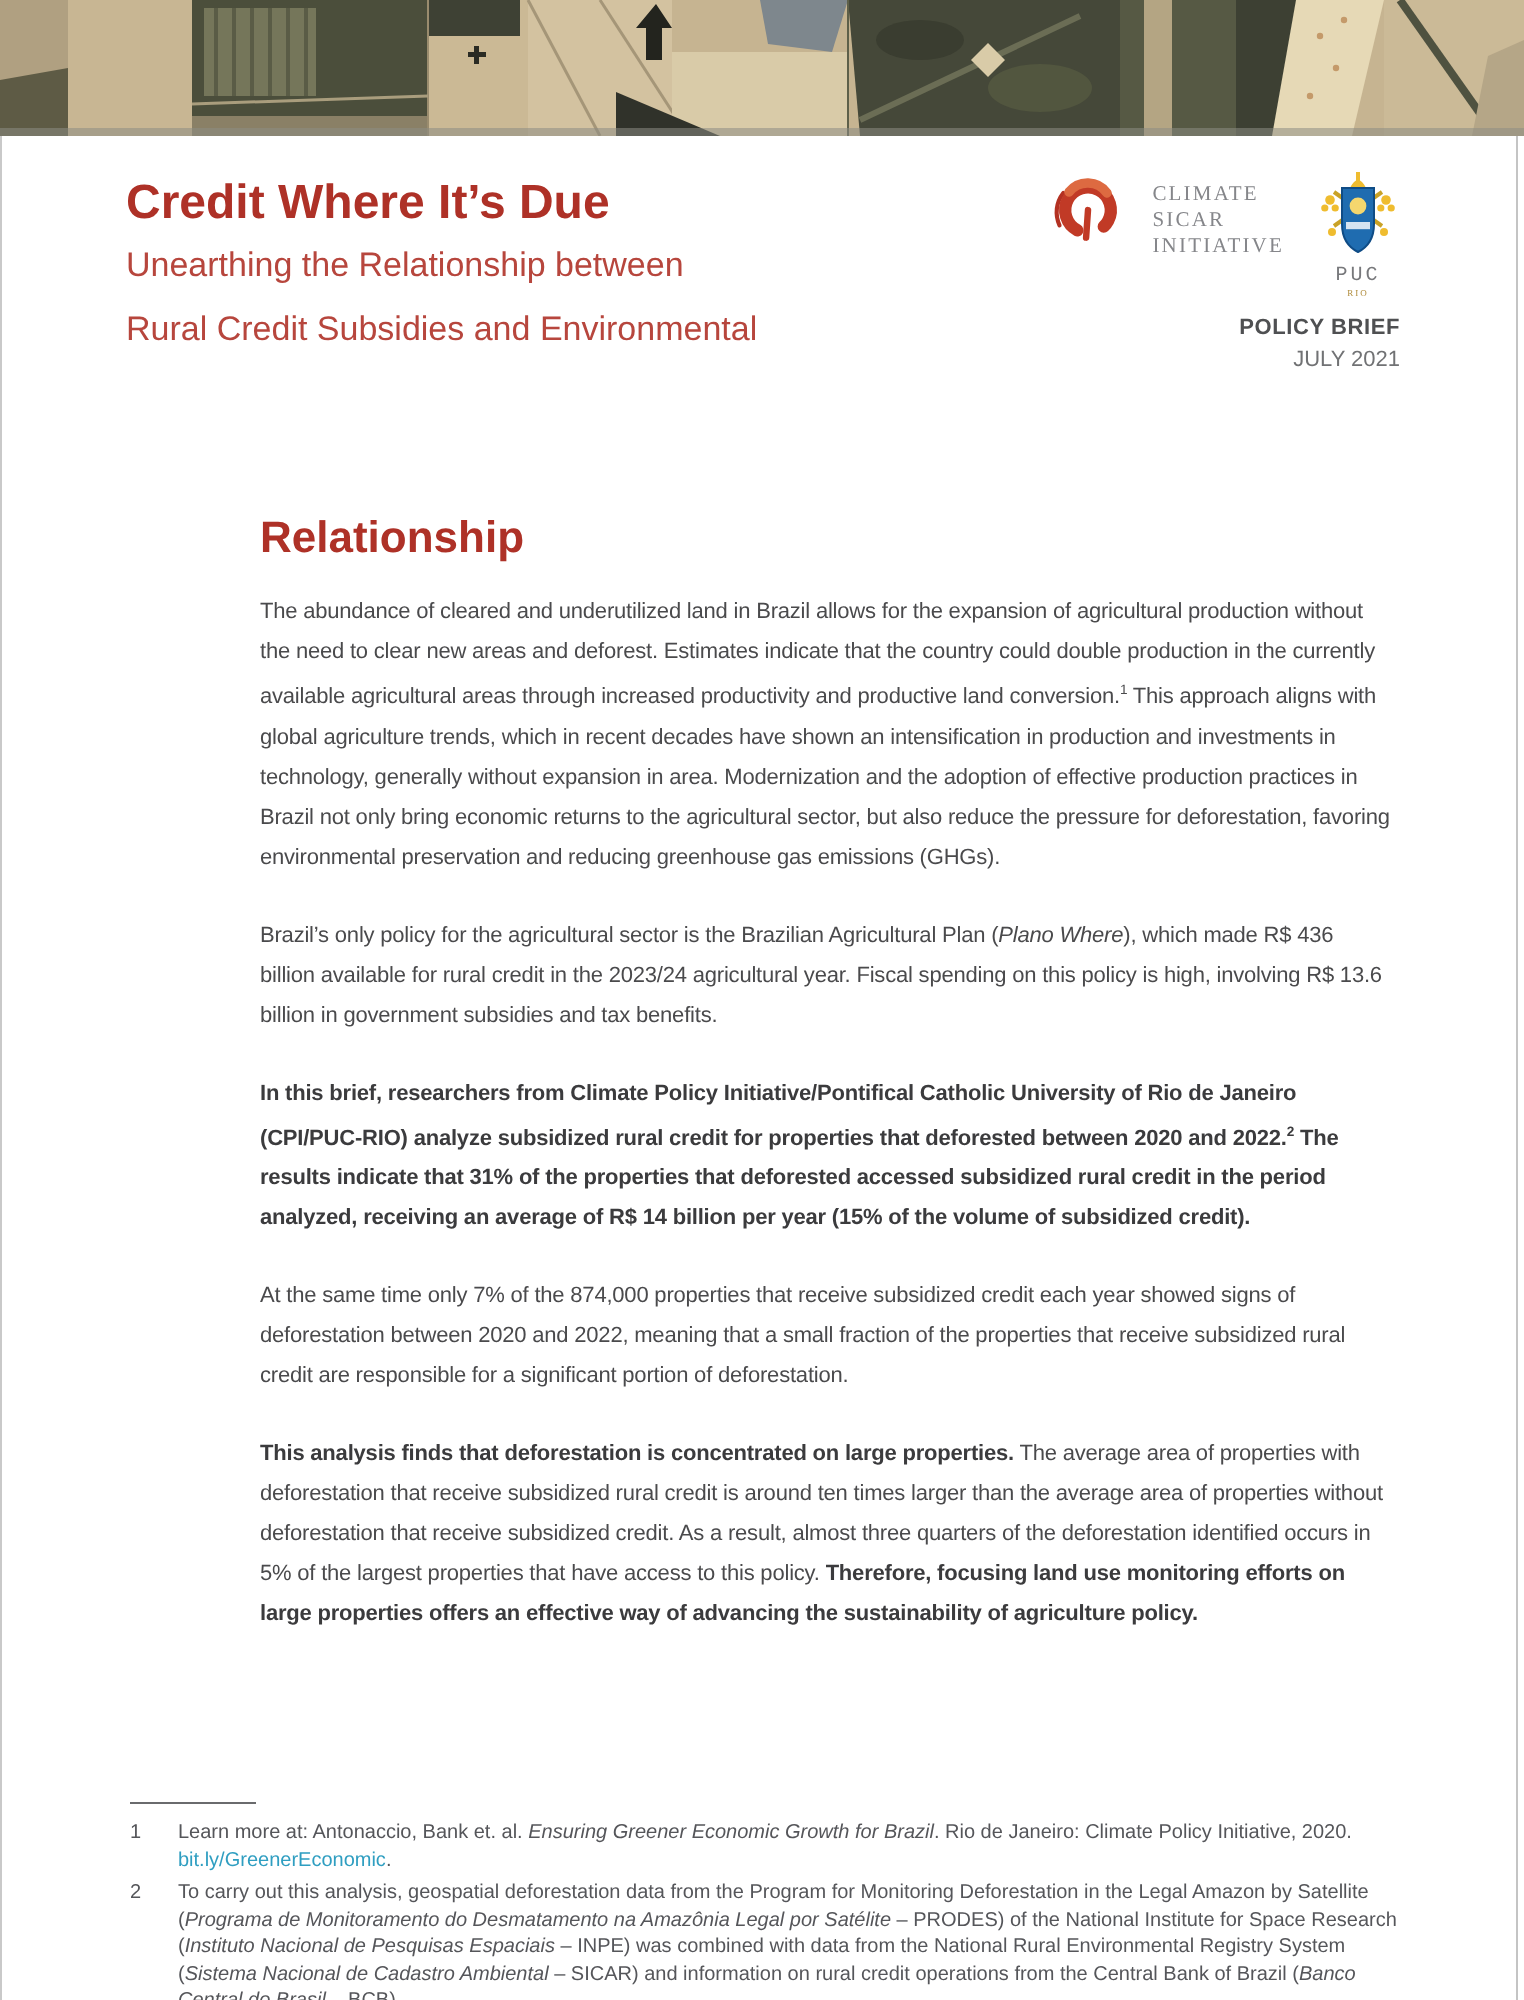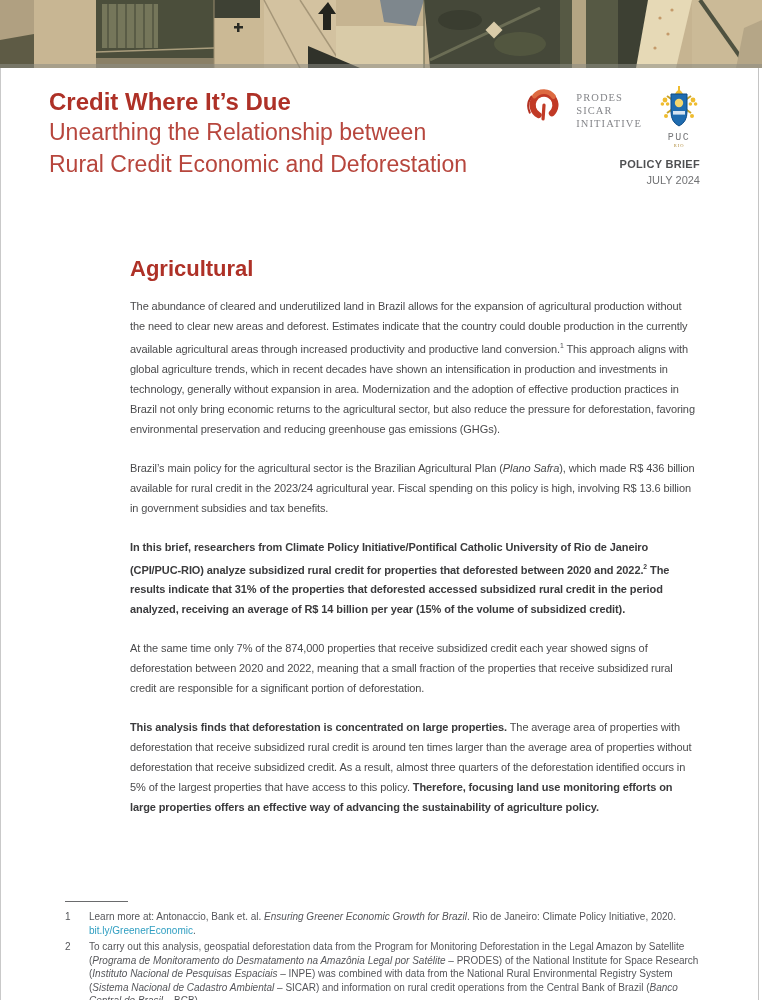--- a/index.html
+++ b/index.html
@@ -6,23 +6,23 @@
   .page{position:relative;width:762px;height:1000px;background:#fff;overflow:hidden;
         font-family:"Liberation Sans", sans-serif;}
   
   .banner{position:absolute;top:0;left:0;width:762px;height:68px;overflow:hidden;}
   .banner svg{display:block;}
   
   .edge-left{position:absolute;top:68px;left:0;width:1px;height:932px;background:#c9c9c9;}
   .edge-right{position:absolute;top:68px;left:758px;width:1px;height:932px;background:#c4c4c4;}
   
   .header{position:absolute;top:68px;left:0;width:762px;height:168px;box-sizing:border-box;
-          padding:18px 62px 0 49px;}
+          padding:18px 62px 0 63px;}
   .doc-title{font-size:24px;font-weight:700;color:#ae3127;line-height:31px;margin:0;}
-  .doc-subtitle{font-size:23px;font-weight:400;color:#b7463d;line-height:31.5px;}
+  .doc-subtitle{font-size:17px;font-weight:400;color:#b7463d;line-height:31.5px;}
   .logos{position:absolute;top:18px;right:62px;display:flex;align-items:flex-start;}
   .cpi-mark{width:38px;height:40px;}
   .cpi-text{font-family:"Liberation Serif", serif;font-size:10.5px;line-height:13px;
             letter-spacing:1.1px;color:#85868a;padding-top:5px;margin-left:13px;}
   .puc{margin-left:16px;width:42px;text-align:center;}
   .puc-label{font-family:Liberation Mono, monospace;font-size:10px;color:#77787b;
              letter-spacing:1.5px;line-height:10px;margin-top:1px;}
   .puc-sublabel{font-family:"Liberation Serif", serif;font-size:4.5px;color:#b08c3c;
                 letter-spacing:1px;line-height:5px;}
   .brieftag{position:absolute;top:90px;right:62px;text-align:right;}
@@ -101,31 +101,31 @@
       <rect x="0" y="64" width="762" height="4" fill="#8c8c84" opacity="0.55"></rect>
     </svg>
   </div>
 
   <div class="edge-left"></div>
   <div class="edge-right"></div>
 
   <div class="header">
     <h1 class="doc-title">Credit Where It’s Due</h1>
     <div class="doc-subtitle">Unearthing the Relationship between</div>
-    <div class="doc-subtitle">Rural Credit Economic and Deforestation</div>
+    <div class="doc-subtitle">Rural Credit Subsidies and Environmental</div>
 
     <div class="logos">
       <svg class="cpi-mark" viewBox="0 0 40 40">
         <path d="M5 27 A 16.5 16.5 0 0 1 7 10" stroke="#b33122" stroke-width="2.2" fill="none" stroke-linecap="round"></path>
         <circle cx="20" cy="19" r="12" stroke="#c13a26" stroke-width="6.5" fill="none" stroke-dasharray="60 16" transform="rotate(118 20 19)" stroke-linecap="round"></circle>
         <path d="M10 9.5 A 12.5 12.5 0 0 1 30 10" stroke="#dd6a41" stroke-width="5" fill="none" stroke-linecap="round"></path>
         <line x1="20" y1="19" x2="19" y2="33.5" stroke="#c13a26" stroke-width="3.4" stroke-linecap="round"></line>
       </svg>
       <div class="cpi-text">
-        <div>PRODES</div>
+        <div>CLIMATE</div>
         <div>SICAR</div>
         <div>INITIATIVE</div>
       </div>
       <div class="puc">
         <svg width="42" height="42" viewBox="0 0 40 42">
           <line x1="8" y1="10" x2="32" y2="27" stroke="#c9a227" stroke-width="2"></line>
           <line x1="32" y1="10" x2="8" y2="27" stroke="#c9a227" stroke-width="2"></line>
           <path d="M16 8 Q20 0 24 8 Z" fill="#efbc2f"></path>
           <rect x="19" y="0" width="2" height="5" fill="#efbc2f"></rect>
           <circle cx="6" cy="14" r="2.4" fill="#efbc2f"></circle>
@@ -140,28 +140,28 @@
           <circle cx="7" cy="30" r="2" fill="#efbc2f"></circle>
             <circle cx="33" cy="30" r="2" fill="#efbc2f"></circle>
         </svg>
         <div class="puc-label">PUC</div>
         <div class="puc-sublabel">RIO</div>
       </div>
     </div>
 
     <div class="brieftag">
       <div class="brief-type">POLICY BRIEF</div>
-      <div class="brief-date">JULY 2024</div>
+      <div class="brief-date">JULY 2021</div>
     </div>
   </div>
 
   <div class="main">
-    <h2 class="section-heading">Agricultural</h2>
+    <h2 class="section-heading">Relationship</h2>
     <p><span class="seg-r">The abundance of cleared and underutilized land in Brazil allows for the expansion of agricultural production without the need to clear new areas and deforest. Estimates indicate that the country could double production in the currently available agricultural areas through increased productivity and productive land conversion.</span><span class="seg-sup">1</span><span class="seg-r"> This approach aligns with global agriculture trends, which in recent decades have shown an intensification in production and investments in technology, generally without expansion in area. Modernization and the adoption of effective production practices in Brazil not only bring economic returns to the agricultural sector, but also reduce the pressure for deforestation, favoring environmental preservation and reducing greenhouse gas emissions (GHGs).</span></p>
-    <p><span class="seg-r">Brazil’s main policy for the agricultural sector is the Brazilian Agricultural Plan (</span><span class="seg-i">Plano Safra</span><span class="seg-r">), which made R$ 436 billion available for rural credit in the 2023/24 agricultural year. Fiscal spending on this policy is high, involving R$ 13.6 billion in government subsidies and tax benefits.</span></p>
+    <p><span class="seg-r">Brazil’s only policy for the agricultural sector is the Brazilian Agricultural Plan (</span><span class="seg-i">Plano Where</span><span class="seg-r">), which made R$ 436 billion available for rural credit in the 2023/24 agricultural year. Fiscal spending on this policy is high, involving R$ 13.6 billion in government subsidies and tax benefits.</span></p>
     <p><span class="seg-b">In this brief, researchers from Climate Policy Initiative/Pontifical Catholic University of Rio de Janeiro (CPI/PUC-RIO) analyze subsidized rural credit for properties that deforested between 2020 and 2022.</span><span class="seg-bsup">2</span><span class="seg-b"> The results indicate that 31% of the properties that deforested accessed subsidized rural credit in the period analyzed, receiving an average of R$ 14 billion per year (15% of the volume of subsidized credit).</span></p>
     <p><span class="seg-r">At the same time only 7% of the 874,000 properties that receive subsidized credit each year showed signs of deforestation between 2020 and 2022, meaning that a small fraction of the properties that receive subsidized rural credit are responsible for a significant portion of deforestation.</span></p>
     <p><span class="seg-b">This analysis finds that deforestation is concentrated on large properties.</span><span class="seg-r"> The average area of properties with deforestation that receive subsidized rural credit is around ten times larger than the average area of properties without deforestation that receive subsidized credit. As a result, almost three quarters of the deforestation identified occurs in 5% of the largest properties that have access to this policy. </span><span class="seg-b">Therefore, focusing land use monitoring efforts on large properties offers an effective way of advancing the sustainability of agriculture policy.</span></p>
   </div>
 
   <div class="footnotes">
     <div class="fn-rule"></div>
     <div class="footnote">
       <div class="fn-num">1</div>
       <div class="fn-text"><span class="seg-r">Learn more at: Antonaccio, Bank et. al. </span><span class="seg-i">Ensuring Greener Economic Growth for Brazil</span><span class="seg-r">. Rio de Janeiro: Climate Policy Initiative, 2020.</span><br><a class="seg-link">bit.ly/GreenerEconomic</a><span class="seg-r">.</span></div>

